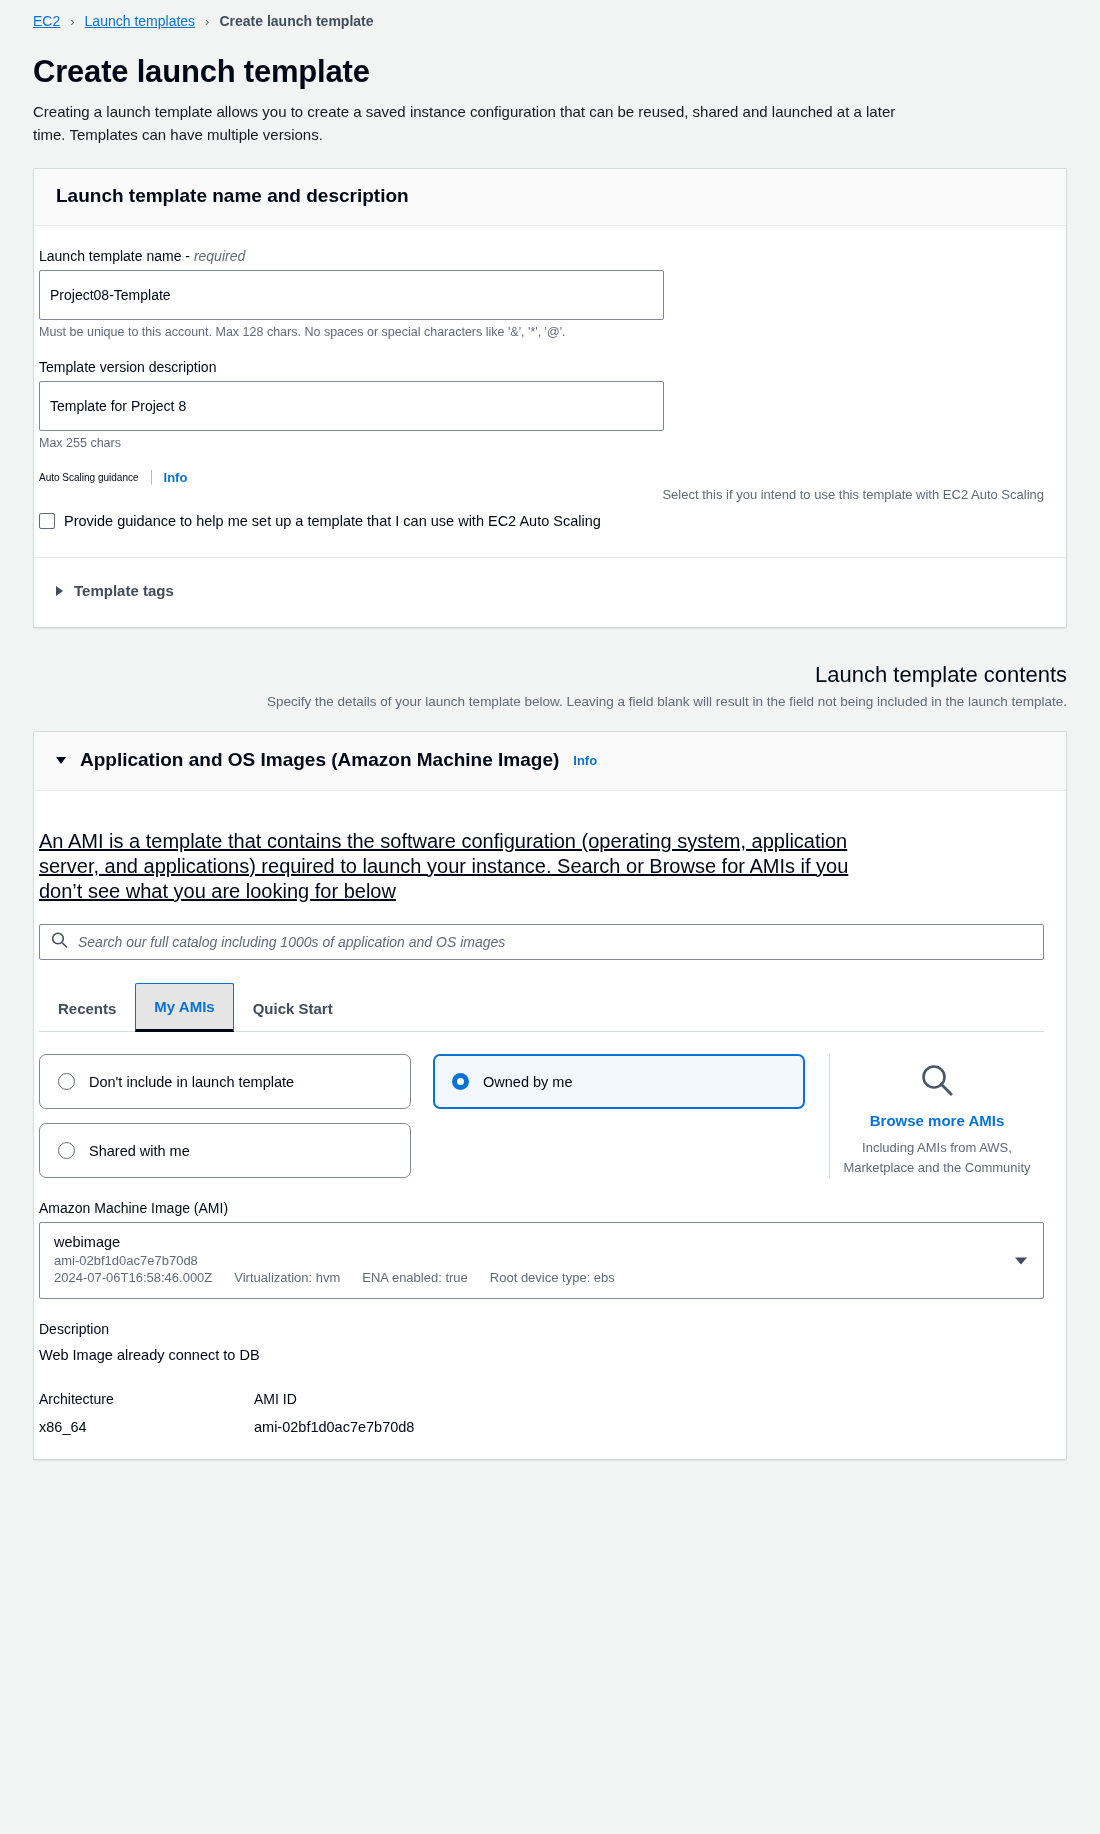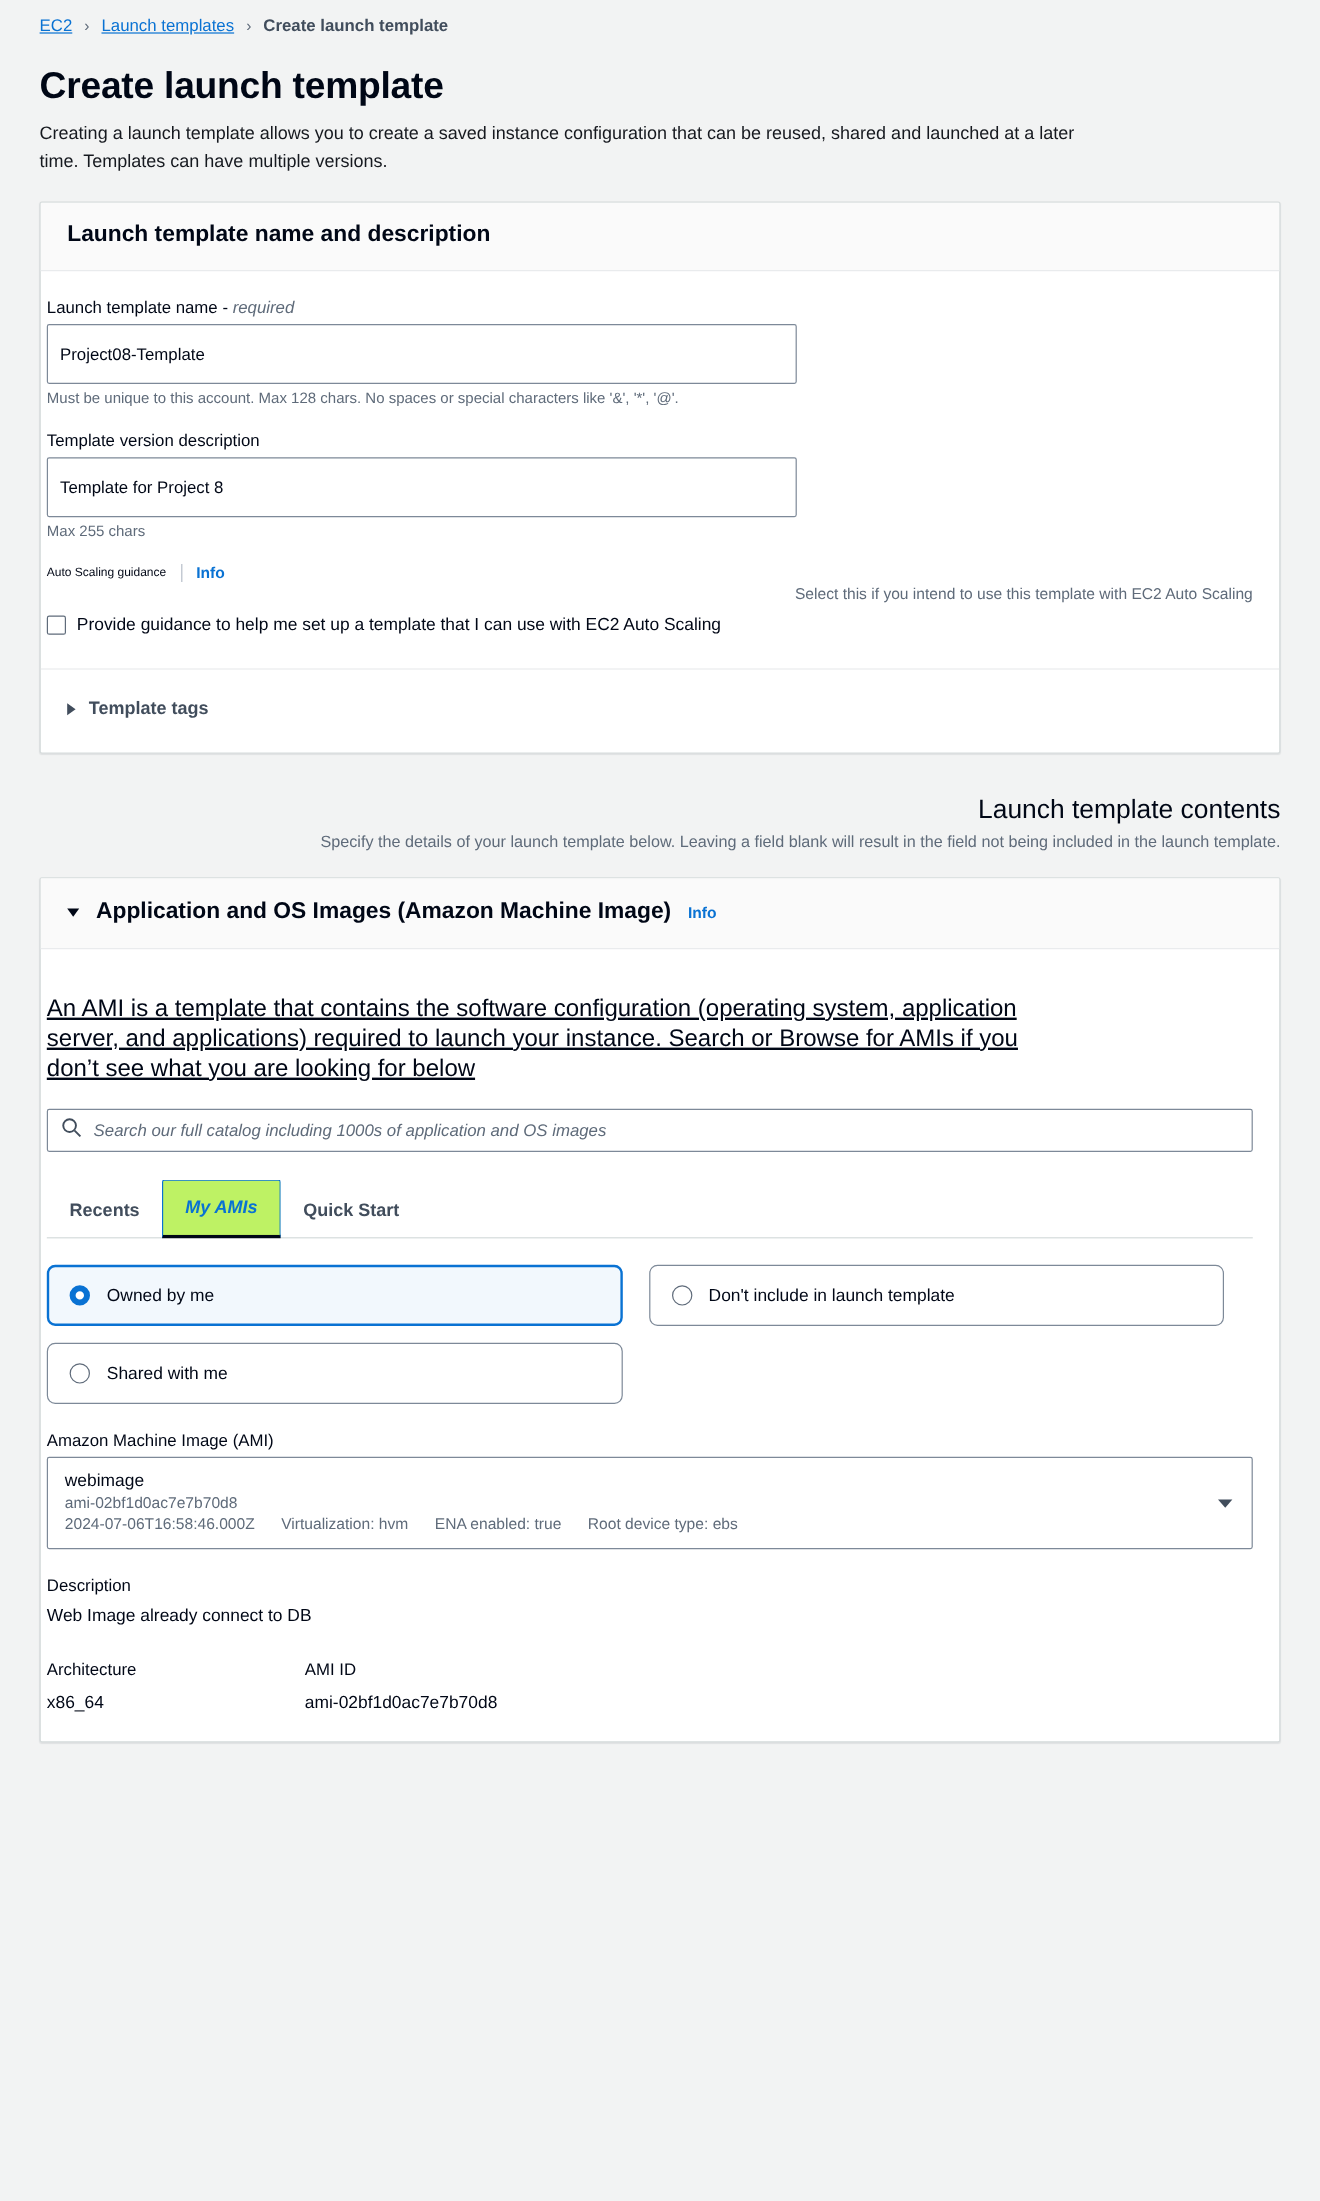--- a/index.html
+++ b/index.html
@@ -266,25 +266,24 @@
     font-weight: 700;
     color: #414d5c;
     cursor: pointer;
     background: transparent;
     border: 1px solid transparent;
     position: relative;
     bottom: -1px;
   }
   .tab.active {
     color: #0972d3;
-    background: #bef264;
+    background: #e5e5e5;
     border: 1px solid #0972d3;
     border-bottom: 3px solid #000716;
     border-radius: 2px 2px 0 0;
-    font-style: italic;
   }
 
   
   .tiles-area {
     display: flex;
     margin-top: 22px;
     gap: 0;
   }
   .tiles-left {
     display: grid;
@@ -498,34 +497,44 @@
     </div>
 
     <div class="tabs">
       <div class="tab">Recents</div>
       <div class="tab active">My AMIs</div>
       <div class="tab">Quick Start</div>
     </div>
 
     <div class="tiles-area">
       <div class="tiles-left">
+        <div class="tile">
+          <span class="radio"></span>
+          <span class="tile-label">Don't include in launch template</span>
+        </div>
         <div class="tile selected">
           <span class="radio on"></span>
           <span class="tile-label">Owned by me</span>
         </div>
         <div class="tile">
           <span class="radio"></span>
-          <span class="tile-label">Don't include in launch template</span>
-        </div>
-        <div class="tile">
-          <span class="radio"></span>
           <span class="tile-label">Shared with me</span>
         </div>
       </div>
 
+      <div class="tiles-right">
+        <span>
+          <svg width="36" height="36" viewBox="0 0 36 36" fill="none" xmlns="http://www.w3.org/2000/svg">
+            <circle cx="15" cy="15" r="10.5" stroke="#4a5765" stroke-width="2.6"></circle>
+            <line x1="22.5" y1="22.5" x2="32" y2="32" stroke="#4a5765" stroke-width="2.8" stroke-linecap="square"></line>
+          </svg>
+        </span>
+        <span class="browse-link">Browse more AMIs</span>
+        <span class="browse-sub">Including AMIs from AWS, Marketplace and the Community</span>
+      </div>
     </div>
 
     <div class="ami-select-label">Amazon Machine Image (AMI)</div>
     <div class="ami-select">
       <div class="ami-name">webimage</div>
       <div class="ami-id">ami-02bf1d0ac7e7b70d8</div>
       <div class="ami-meta">
         <span>2024-07-06T16:58:46.000Z</span>
         <span>Virtualization: hvm</span>
         <span>ENA enabled: true</span>

